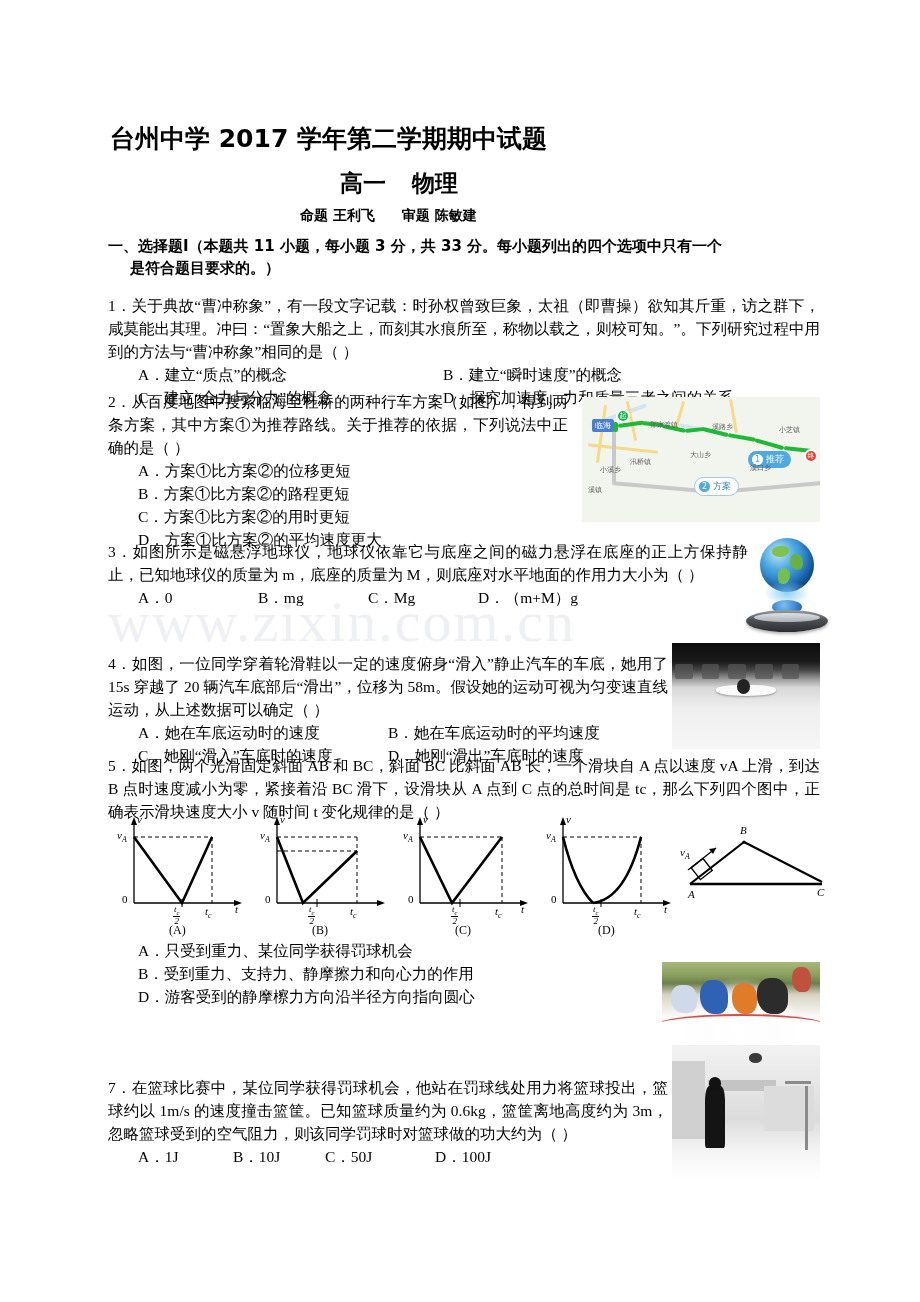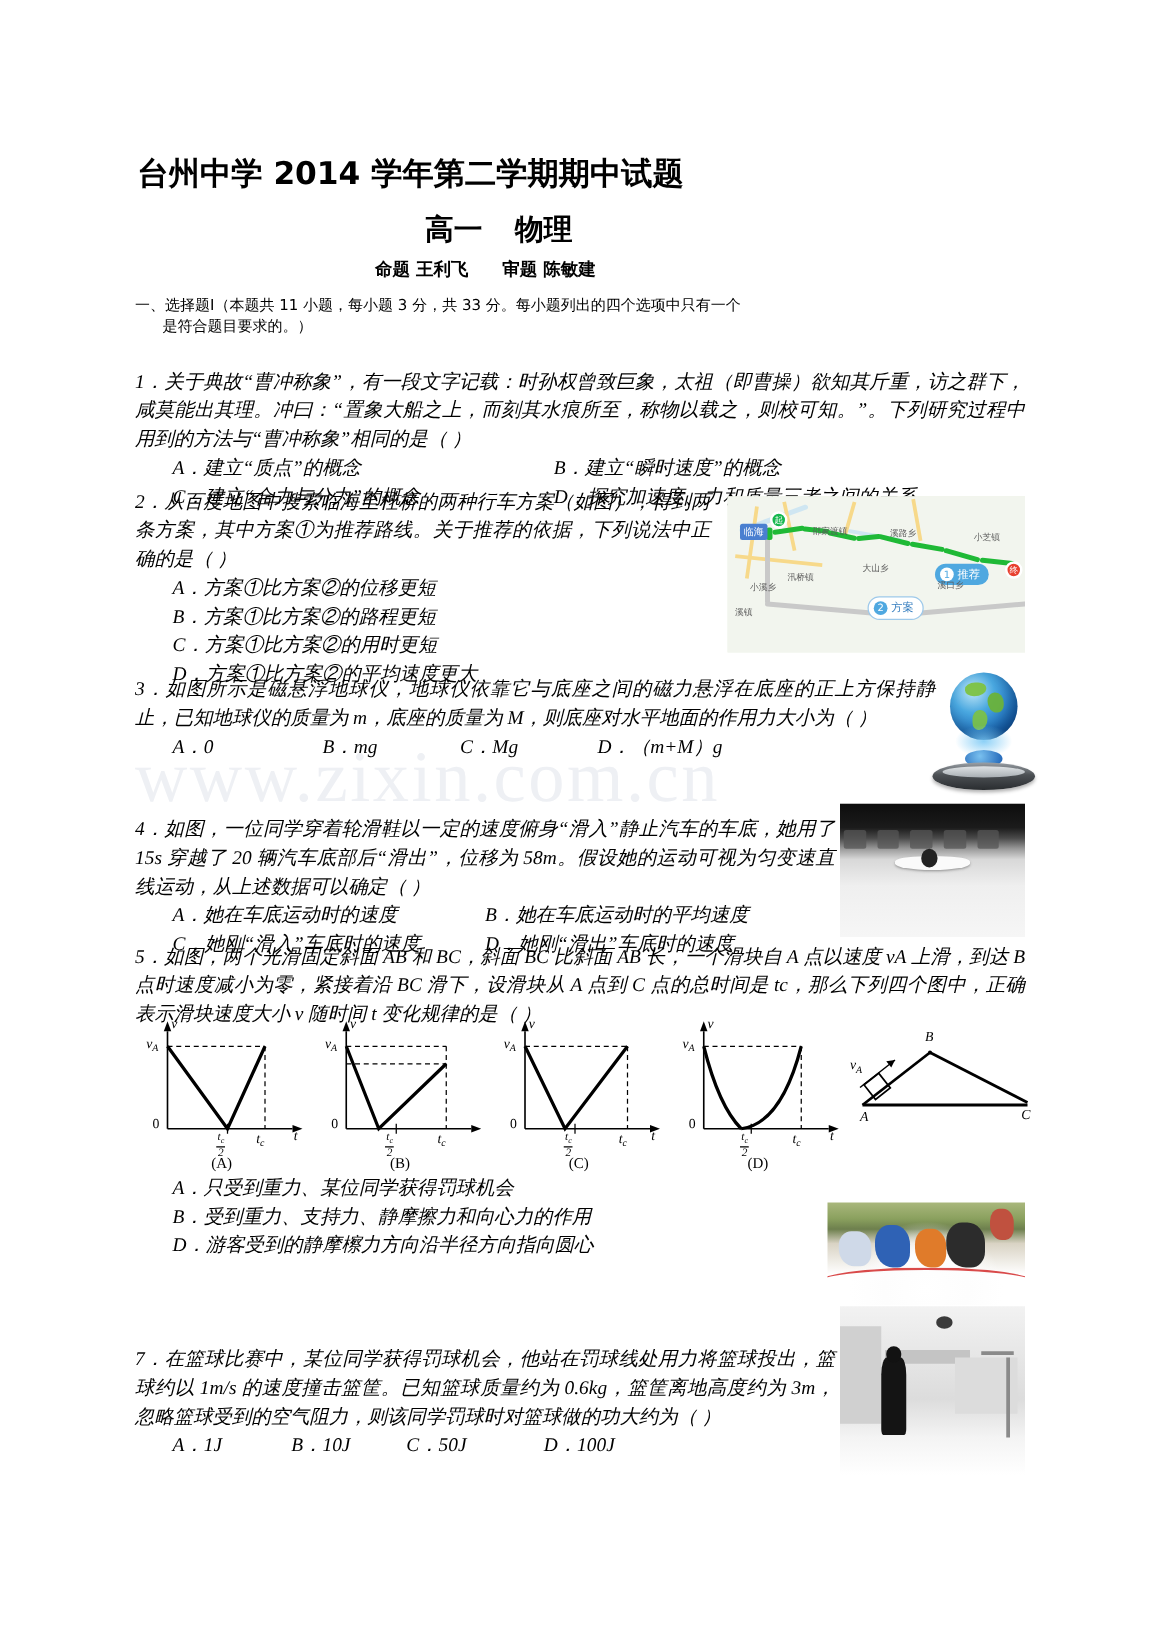--- a/index.html
+++ b/index.html
@@ -46,32 +46,31 @@
   .authors {
     position:absolute; left: 300px; top: 207px;
     font-size: 14px; font-weight: bold;
     font-family: "DejaVu Sans", sans-serif;
     white-space: nowrap;
   }
   .authors .gap { display:inline-block; width: 22px; }
 
   .sec-head {
     position:absolute; left: 108px; top: 236px; width: 712px;
-    font-size: 12px; font-weight: normal;
+    font-size: 15px; font-weight: bold;
     font-family: "DejaVu Sans", sans-serif;
     line-height: 1.45;
   }
   .sec-head .l2 { display:block; padding-left: 22px; }
 
   .q {
     position:absolute;
     font-size: 15.5px;
     line-height: 1.48;
     text-align: justify;
-    font-style: italic;
   }
   .q .body { display:block; }
   .opts { display:block; padding-left: 30px; }
   .opt-row { display:block; white-space: nowrap; }
   .opt { display:inline-block; }
   .sub { font-size: 0.72em; vertical-align: sub; }
   .ital { font-style: italic; }
 
   
   .img-box { position:absolute; overflow:hidden; }
@@ -180,21 +179,21 @@
 </style>
 </head>
 <body>
 
 <div class="page">
 
   <div class="watermark">www.zixin.com.cn</div>
 
   <div class="content">
 
-    <h1 class="doc-title">台州中学 2014 学年第二学期期中试题</h1>
+    <h1 class="doc-title">台州中学 2017 学年第二学期期中试题</h1>
 
     <div class="subject">
       <span>高一</span><span class="gap"></span><span>物理</span>
     </div>
 
     <div class="authors">
       <span>命题</span>
       <span>王利飞</span><span class="gap"></span>
       <span>审题</span>
       <span>陈敏建</span>

